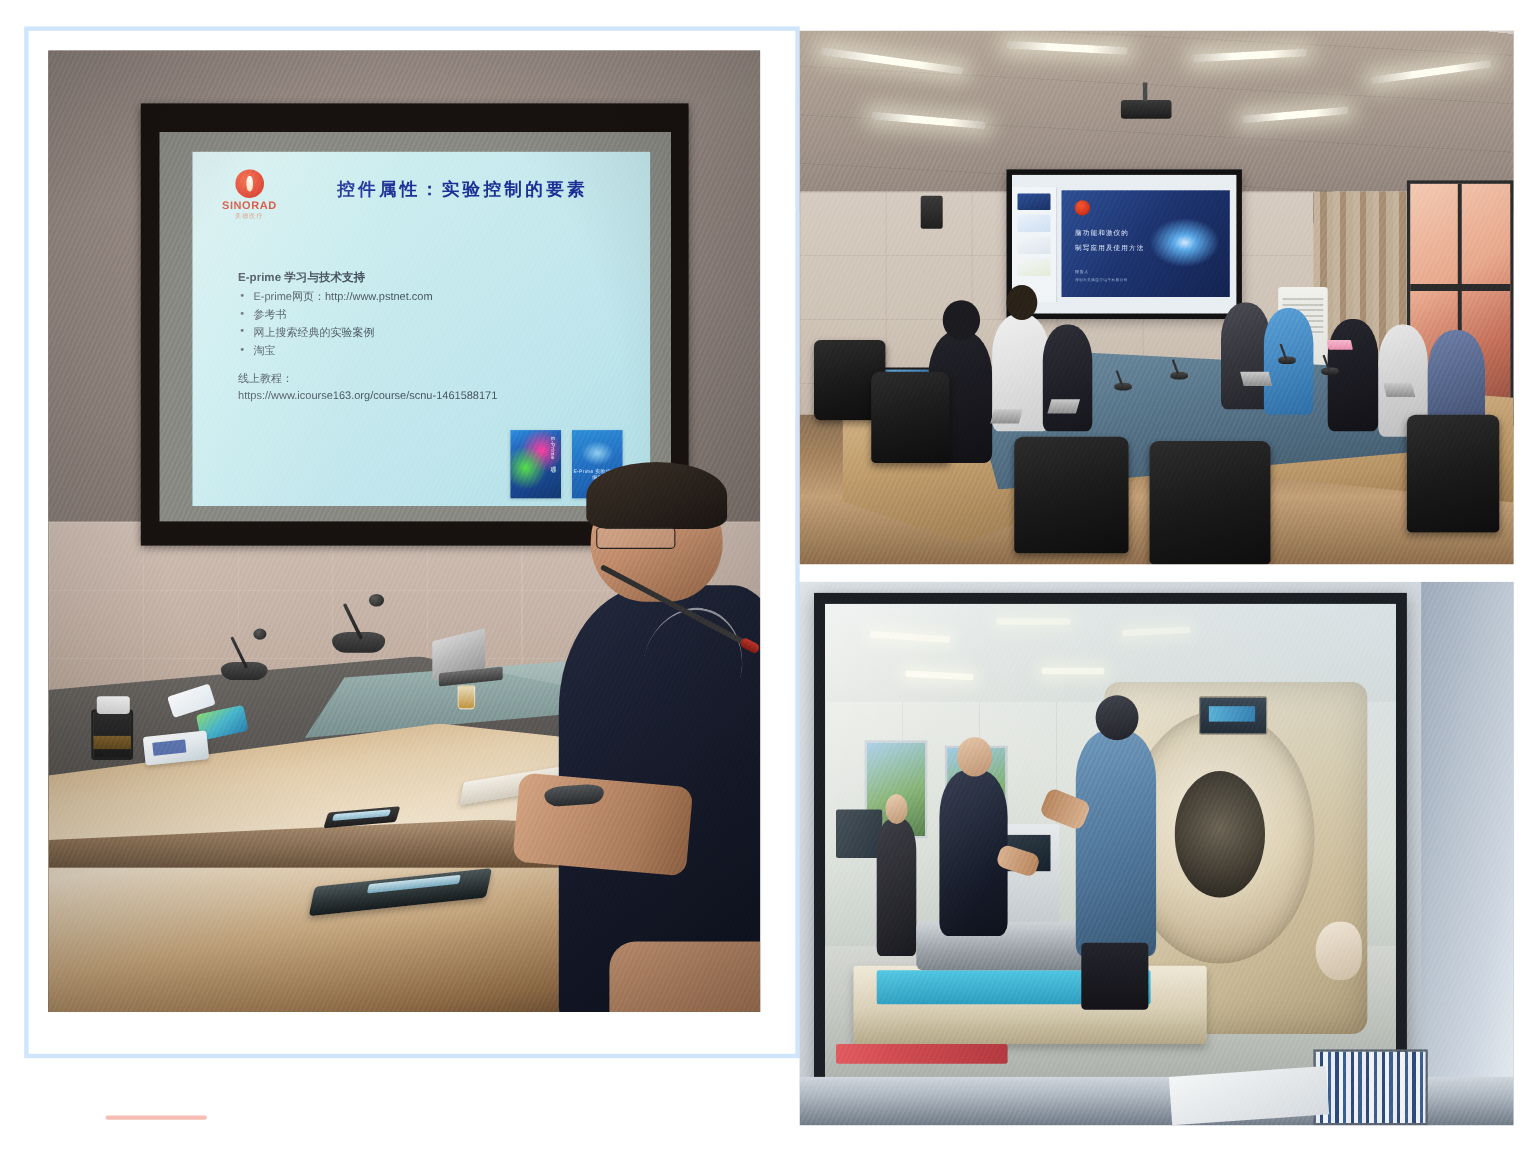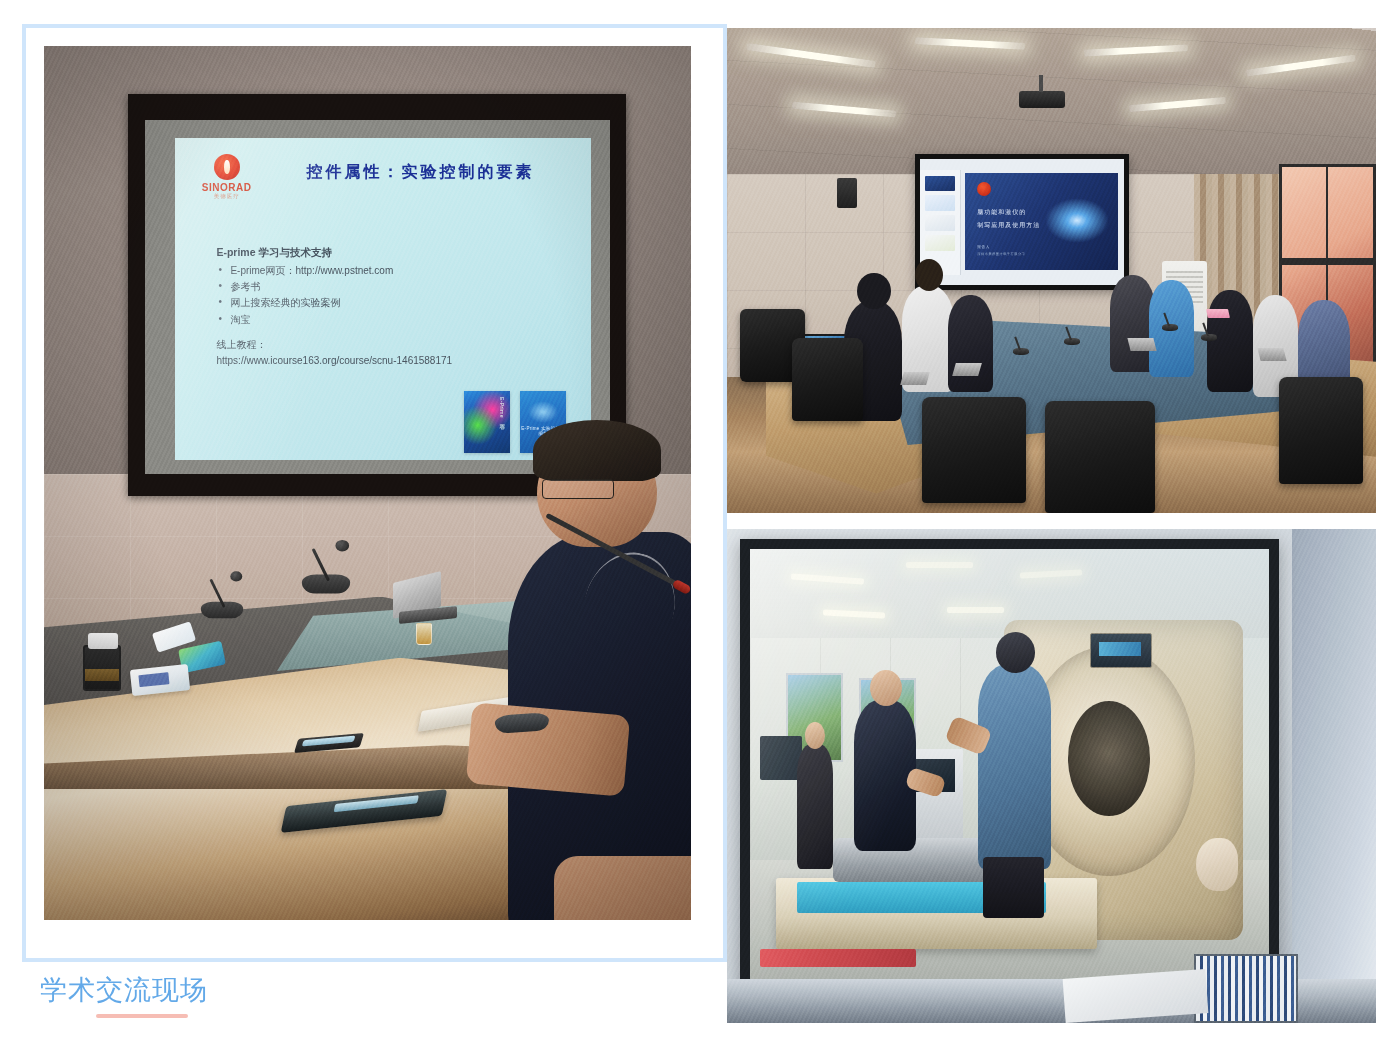--- a/index.html
+++ b/index.html
@@ -900,21 +900,20 @@
         <div class="pr-collar"></div>
         <div class="mic-boom"></div>
         <div class="mic-base2"></div>
       </div>
 
       <div class="p1-grain"></div>
       <div class="p1-vignette"></div>
     </div>
   </div>
 
-  <div class="caption">学术交流现场</div>
   <div class="caption-underline"></div>
 
   <div class="photo2">
     <div class="p2-ceiling"></div>
     <div class="p2-ceil-lines"></div>
     <div class="p2-light p2l1"></div>
     <div class="p2-light p2l2"></div>
     <div class="p2-light p2l3"></div>
     <div class="p2-light p2l4"></div>
     <div class="p2-light p2l5"></div>

